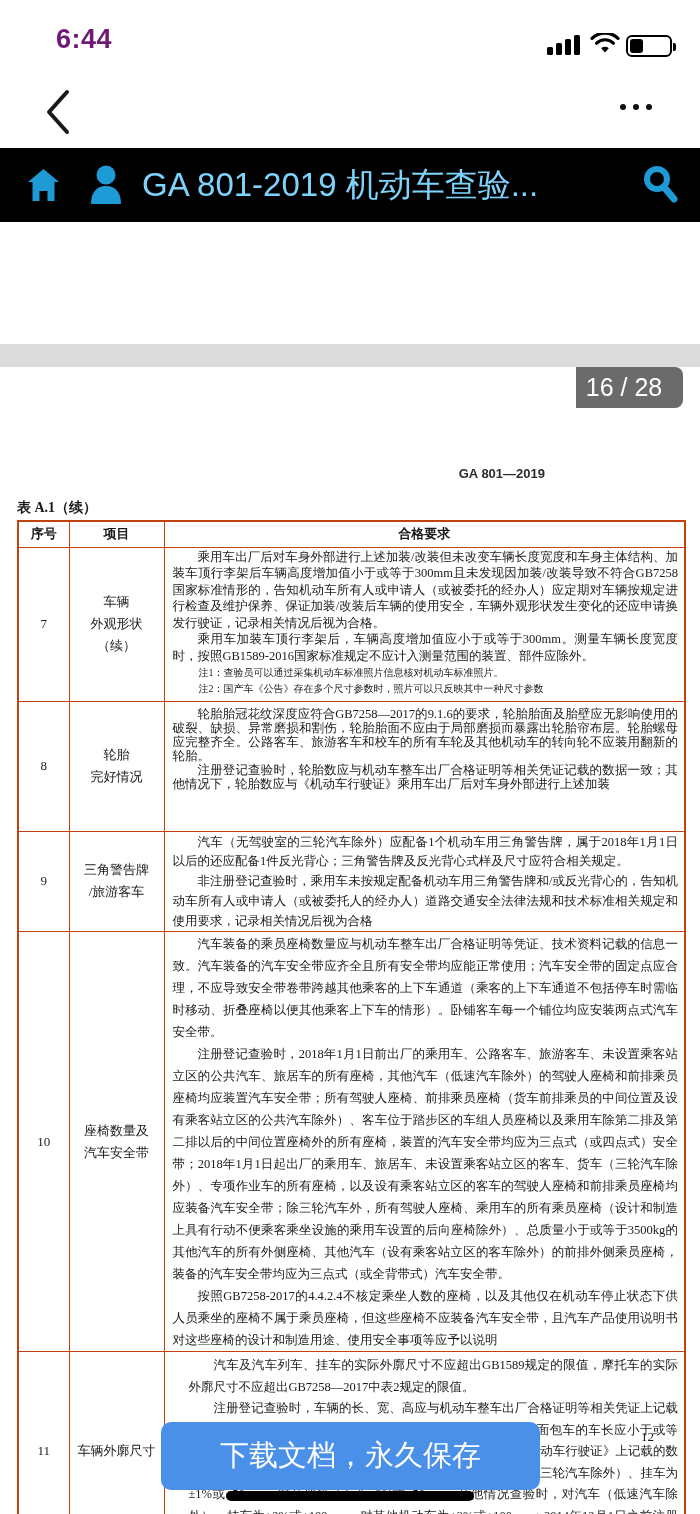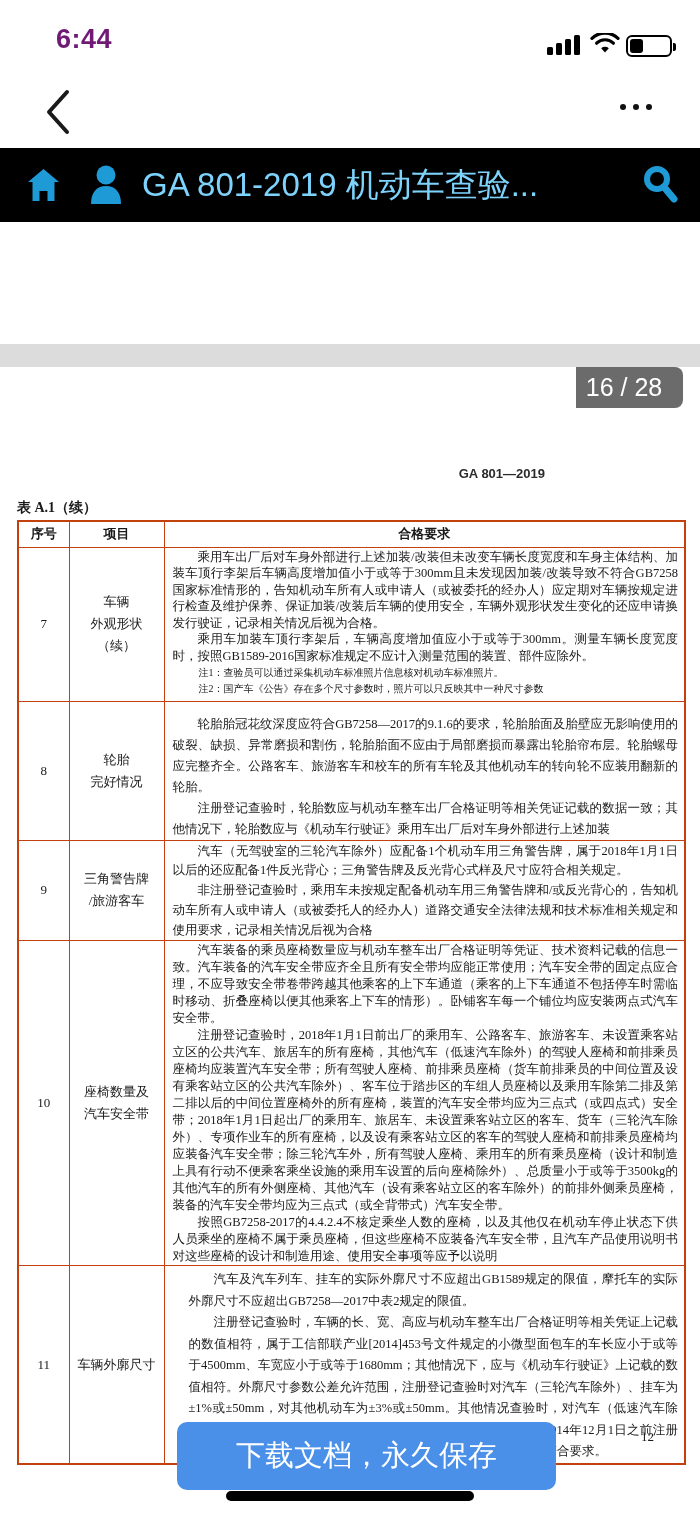--- a/index.html
+++ b/index.html
@@ -51,30 +51,30 @@
   table { border-width:2px; }
   th { font-size:13px; font-weight:700; height:26px; }
   col.c1 { width:51px; } col.c2 { width:95px; }
   td { vertical-align:middle; }
   .c-no { text-align:center; font-size:13px; }
   .c-item { text-align:center; font-size:13px; line-height:22px; }
   .c-req { vertical-align:top; padding:1px 6px 0 8px; font-size:12.5px; text-align:justify; overflow:hidden; }
   .c-req p { text-indent:2em; }
   .c-req p.note { font-size:10px; text-indent:2.6em; }
   tbody tr:nth-child(1){ height:154px; } tbody tr:nth-child(1) .c-req{ line-height:16.6px; }
-  tbody tr:nth-child(2){ height:130px; } tbody tr:nth-child(2) .c-req{ line-height:21px; padding-top:12px; }
+  tbody tr:nth-child(2){ height:130px; } tbody tr:nth-child(2) .c-req{ line-height:14px; padding-top:5px; }
   tbody tr:nth-child(3){ height:100px; } tbody tr:nth-child(3) .c-req{ line-height:19.8px; }
-  tbody tr:nth-child(4){ height:318px; } tbody tr:nth-child(4) .c-req{ line-height:17px; }
+  tbody tr:nth-child(4){ height:318px; } tbody tr:nth-child(4) .c-req{ line-height:22px; }
   tbody tr:nth-child(5){ height:177px; } tbody tr:nth-child(5) .c-req{ line-height:21.5px; padding-top:3px;padding-left:24px; }
   .doc-page-num { position:absolute; left:641px; top:1062px; font-size:13px; }
 
   
   .download-btn { position:absolute; left:161px; top:1422px; width:379px; height:68px; background:#4a90e8;
                   border:none; border-radius:10px; color:#fff; font-size:29px; cursor:pointer;
-                  font-family:"Liberation Sans", sans-serif;margin-left:16px; }
+                  font-family:"Liberation Sans", sans-serif; }
   .home-indicator { position:absolute; left:226px; top:1491px; width:248px; height:10px; background:#000; border-radius:5px; }
 </style>
 </head>
 <body>
 
 <div class="screen">
 
   <div class="status-bar">
     <span class="time">6:44</span>
     <div class="signal">

